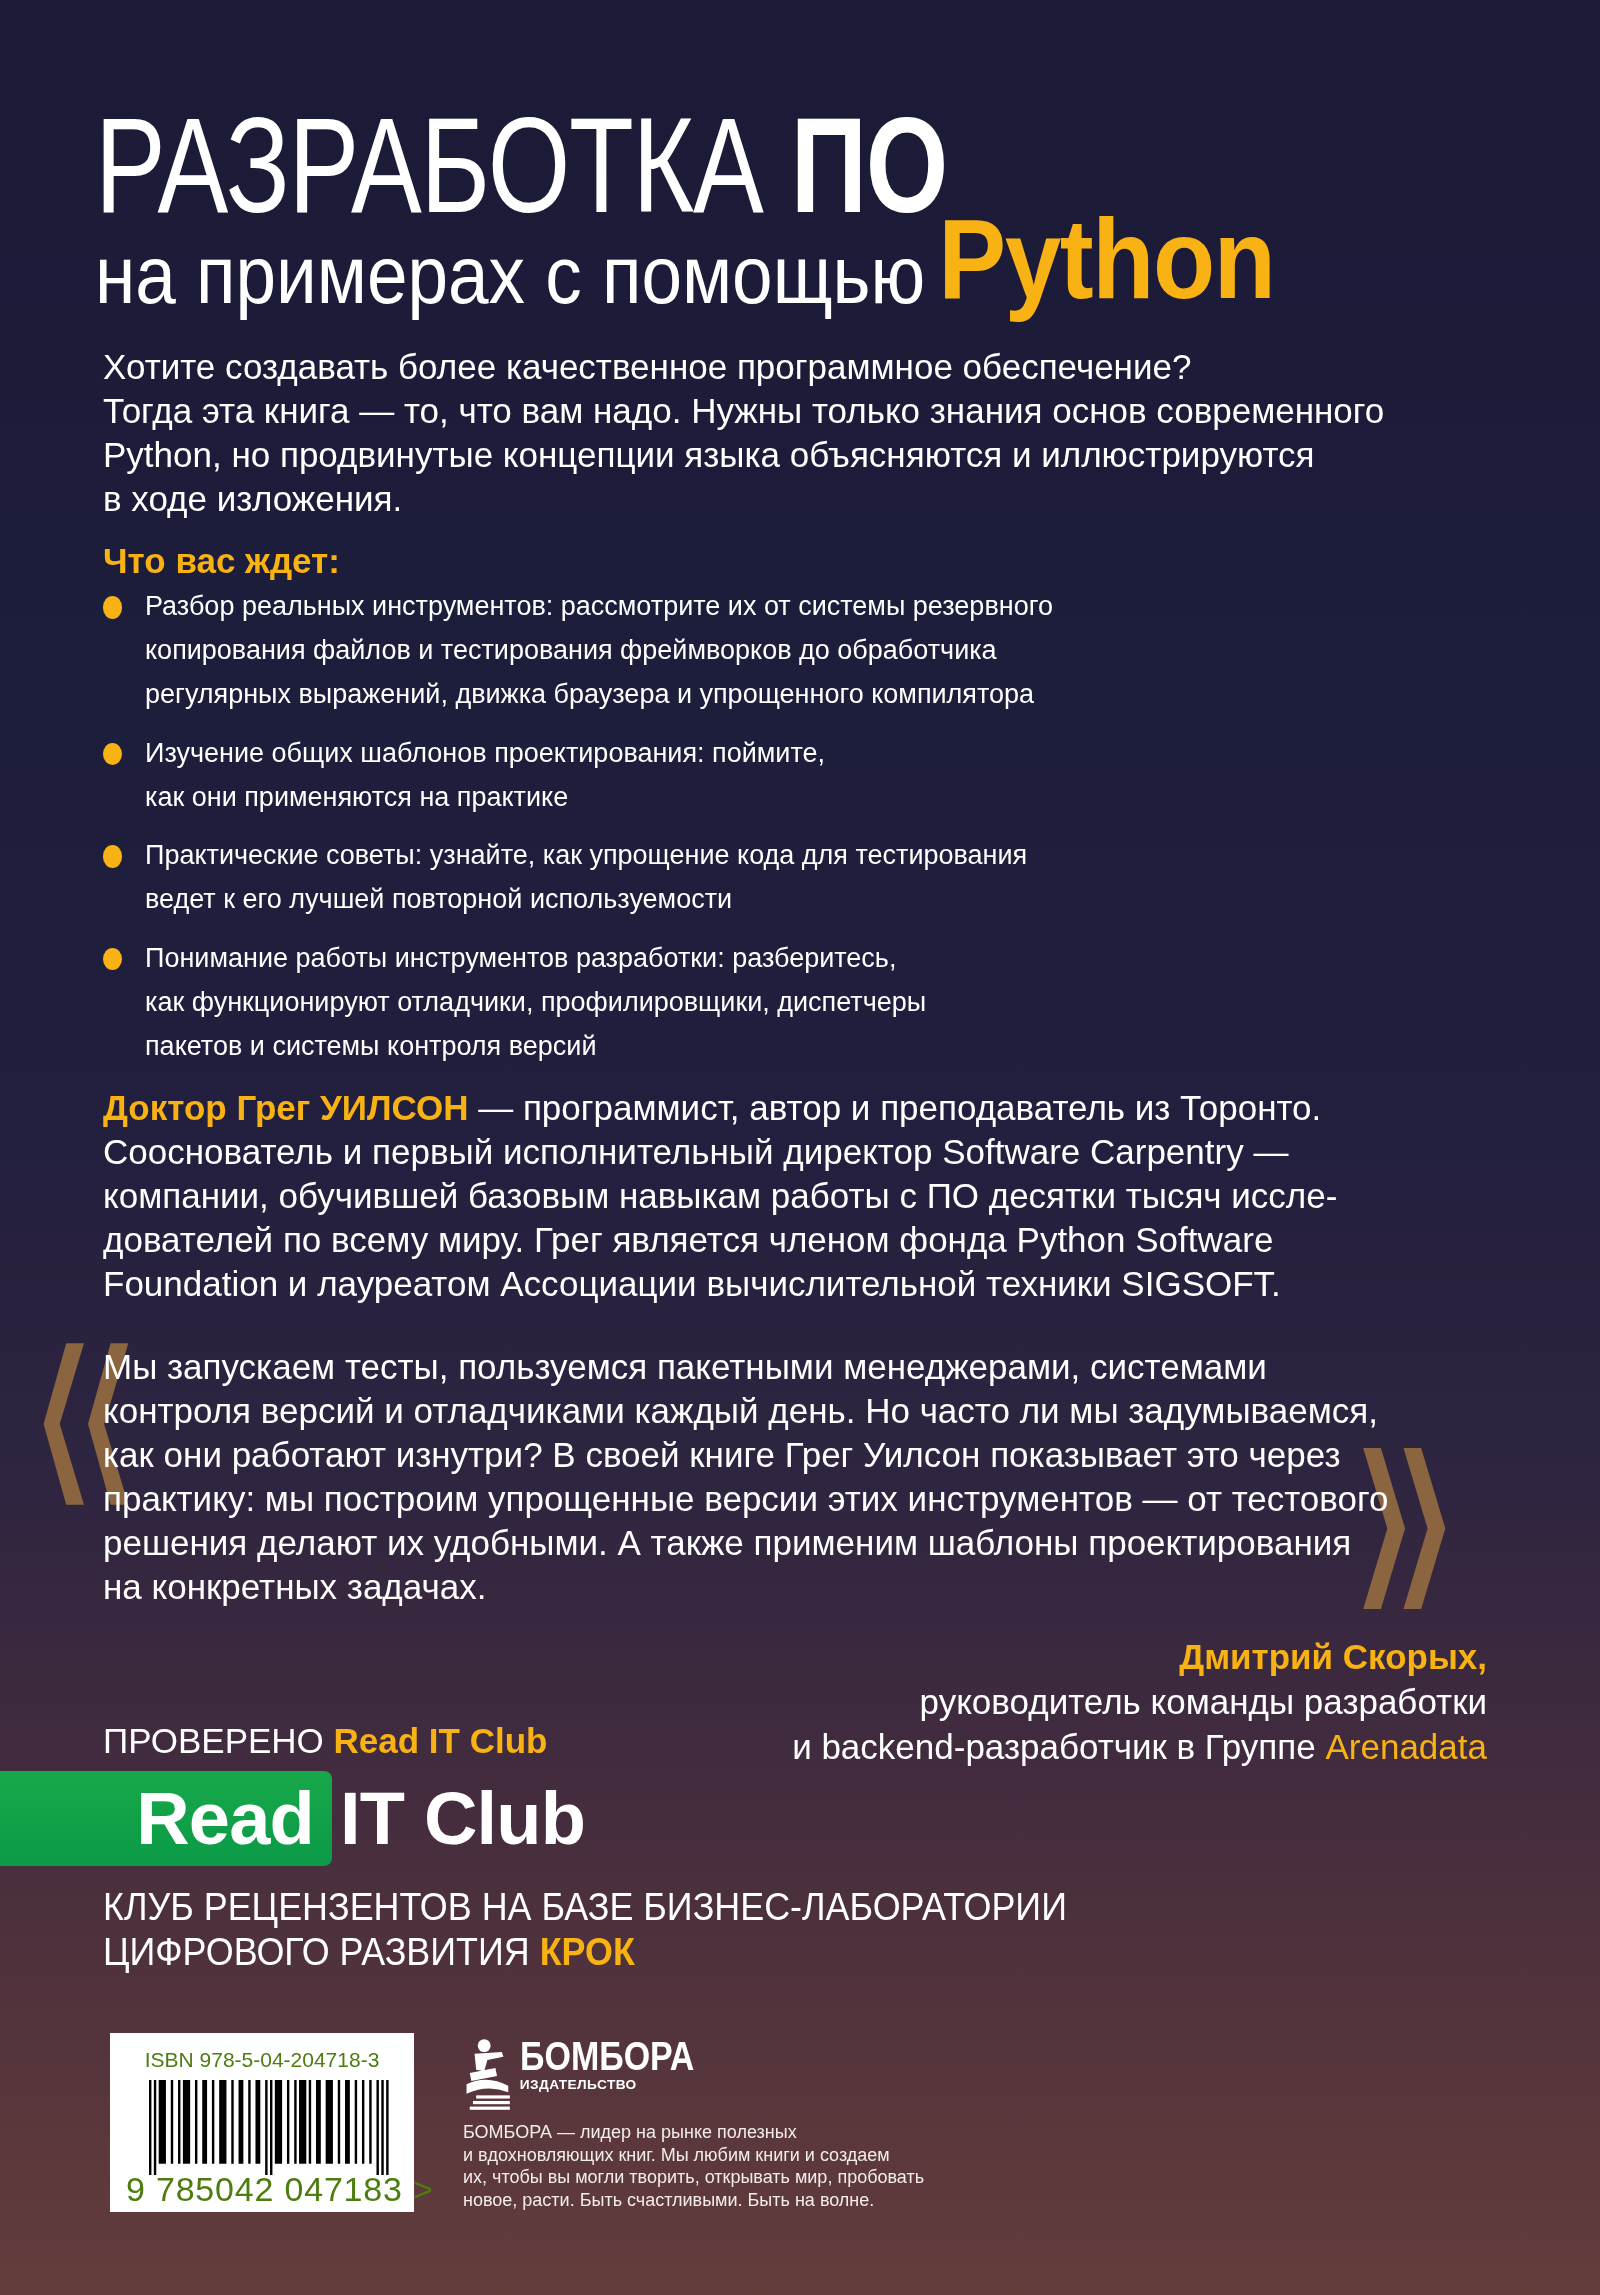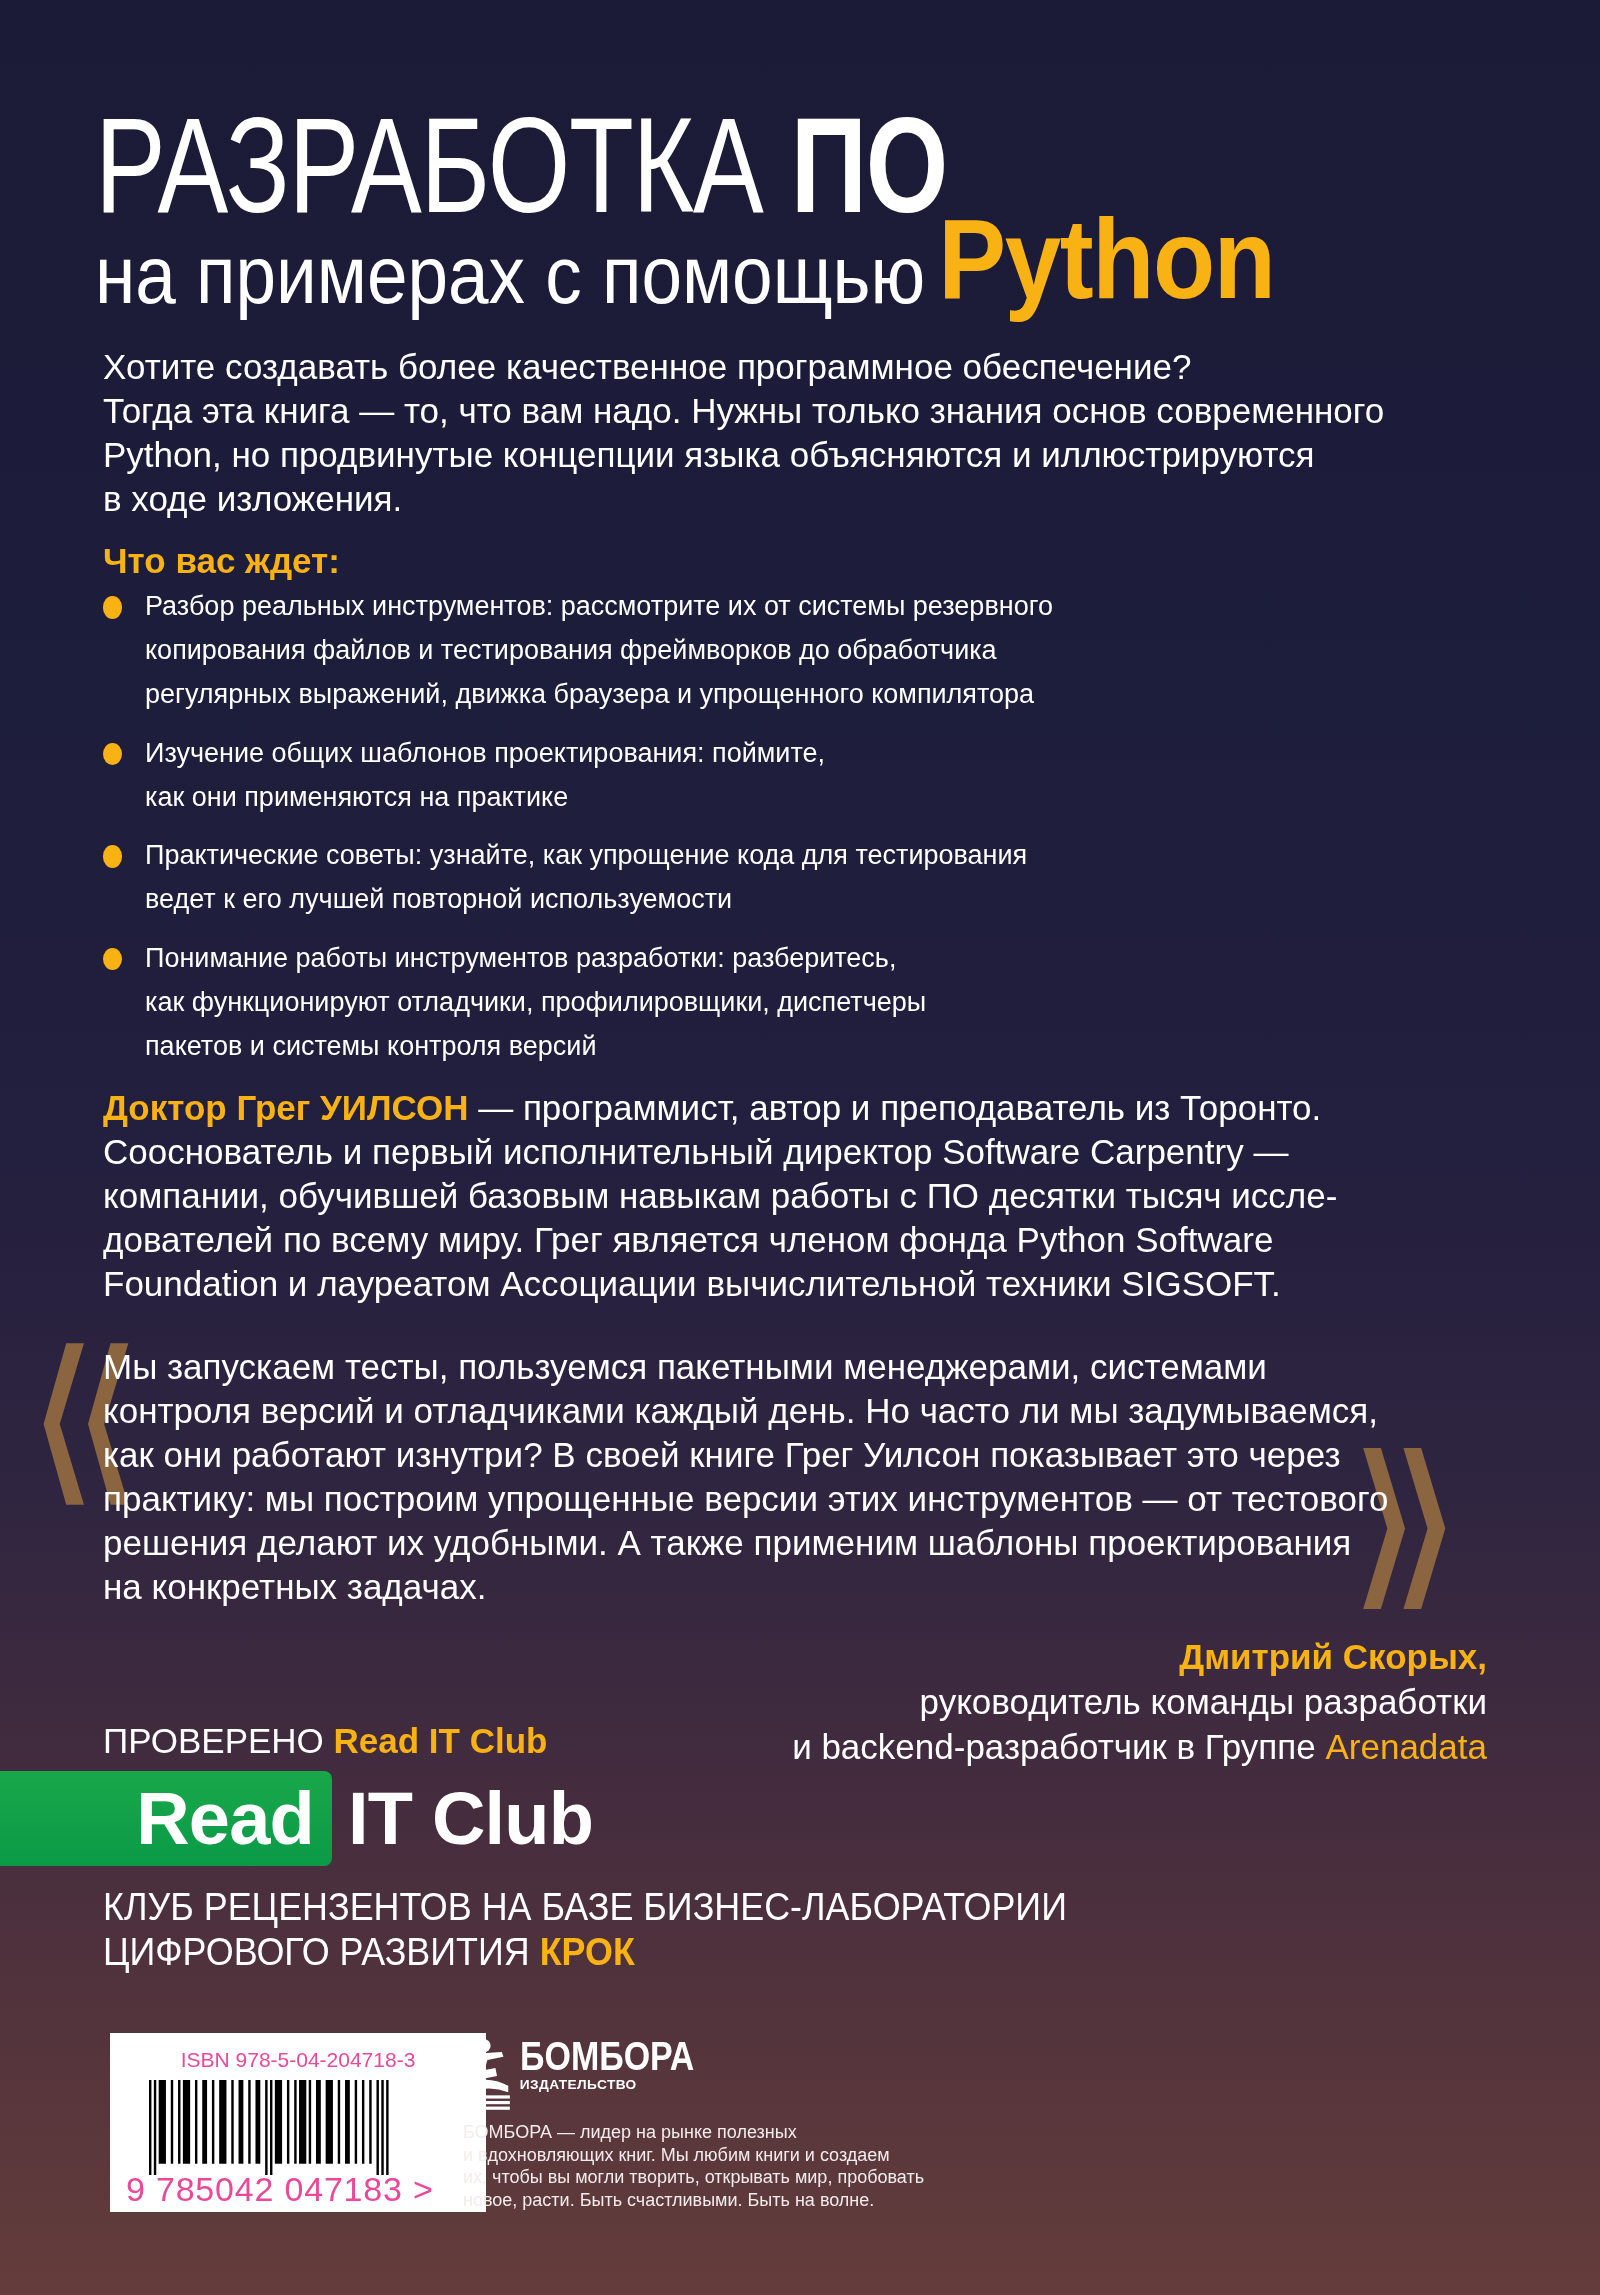--- a/index.html
+++ b/index.html
@@ -110,36 +110,36 @@
       border-radius: 0 8px 8px 0;
       display: flex; align-items: center; justify-content: flex-end;
       padding-right: 18px; box-sizing: border-box;
     }
     .ric-read {
       font-size: 74px; font-weight: 700; color: #ffffff;
       letter-spacing: -0.8px;
     }
     .ric-rest {
       font-size: 74px; font-weight: 700; color: #ffffff;
-      margin-left: 16px; letter-spacing: -0.8px;
+      margin-left: 8px; letter-spacing: -0.8px;
     }
 
     .club-desc {
       left: 103px; top: 1884px;
       font-size: 39px; line-height: 45px;
       white-space: nowrap;
       transform: scaleX(0.92); transform-origin: left top;
     }
     .club-desc p { margin: 0; }
     .club-desc .krok { color: #f8b214; font-weight: 700; }
 
     
     .barcode-box {
-      left: 110px; top: 2033px; width: 376px; height: 179px;
-      background: #ffffff; color: #ec4899;
+      left: 110px; top: 2033px; width: 304px; height: 179px;
+      background: #ffffff; color: #4d7c0f;
     }
     .isbn-text {
       position: absolute; left: 0; right: 0; top: 14.5px;
       text-align: center; font-size: 21px; line-height: 24px;
       font-family: "Liberation Sans", sans-serif;
     }
     .bars {
       position: absolute; left: 39px; top: 47px; width: 242px; height: 95px;
     }
     .barcode-digits {

